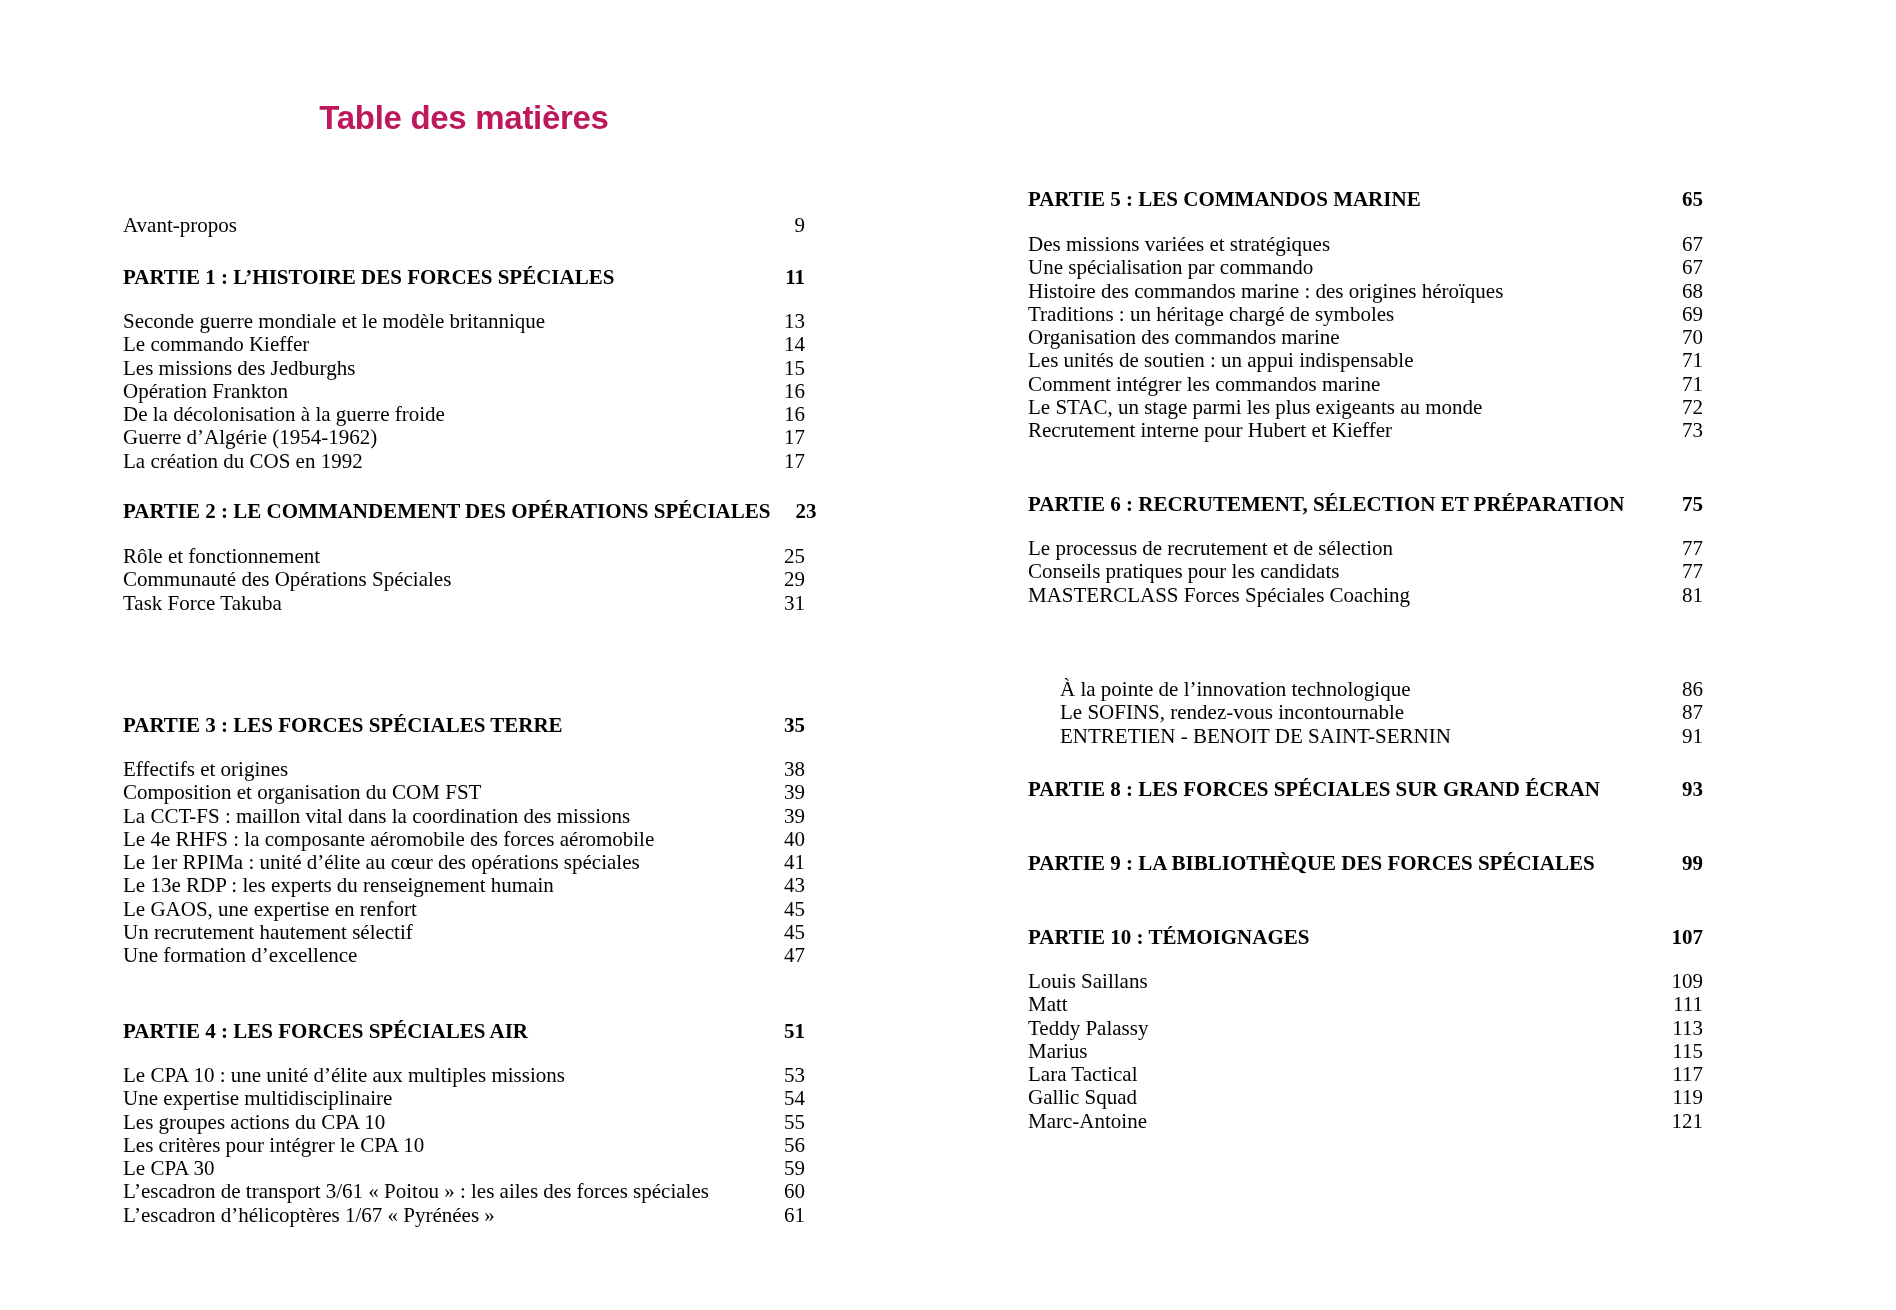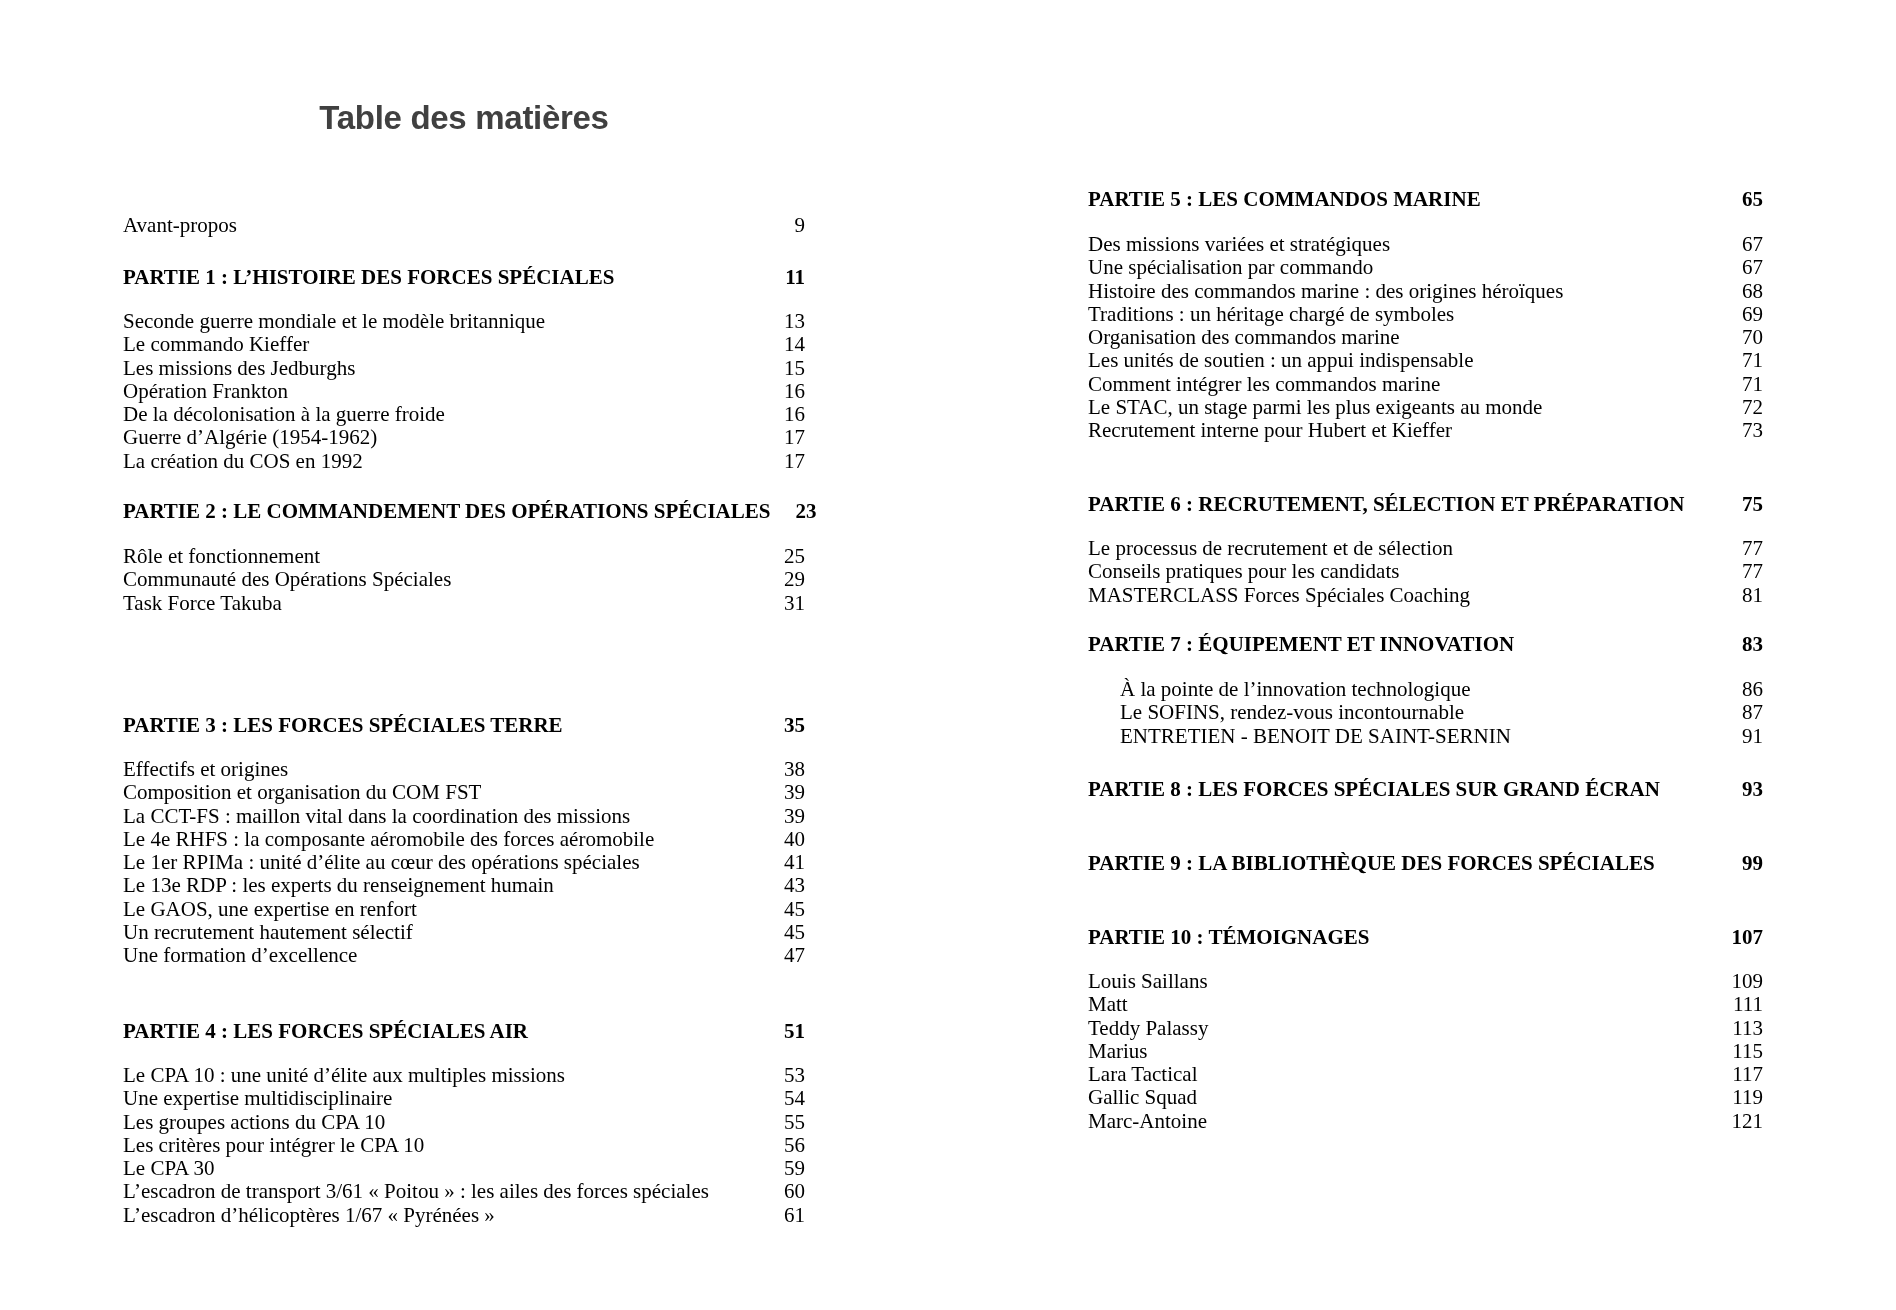--- a/index.html
+++ b/index.html
@@ -21,29 +21,29 @@
     top: 99px;
     left: 123px;
     width: 682px;
     margin: 0;
     text-align: center;
     font-family: "Liberation Sans", sans-serif;
     font-weight: 700;
     font-size: 33px;
     letter-spacing: -0.3px;
     line-height: 38px;
-    color: #404040;
+    color: #be185d;
   }
   .col {
     position: absolute;
     top: 0;
     height: 100%;
   }
   .col-left  { left: 123px;  width: 682px; margin-top: 28px; }
-  .col-right { left: 1088px; width: 675px; }
+  .col-right { left: 1028px; width: 675px; }
   .block {
     position: absolute;
     left: 0;
     right: 0;
   }
   .row {
     display: flex;
     justify-content: space-between;
     align-items: baseline;
     height: 23.3px;
@@ -271,26 +271,20 @@
         </div>
         <div class="row entry">
           <span class="label">Conseils pratiques pour les candidats</span>
           <span class="pagenum">77</span>
         </div>
         <div class="row entry">
           <span class="label">MASTERCLASS Forces Spéciales Coaching</span>
           <span class="pagenum">81</span>
         </div>
       </div>
-      <div class="block" style="top: 633px;">
-        <div class="row heading">
-          <span class="label">PARTIE 7 : ÉQUIPEMENT ET INNOVATION</span>
-          <span class="pagenum">83</span>
-        </div>
-      </div>
       <div class="block" style="top: 678px; margin-left: 32px;">
         <div class="row entry">
           <span class="label">À la pointe de l’innovation technologique</span>
           <span class="pagenum">86</span>
         </div>
         <div class="row entry">
           <span class="label">Le SOFINS, rendez-vous incontournable</span>
           <span class="pagenum">87</span>
         </div>
         <div class="row entry">

